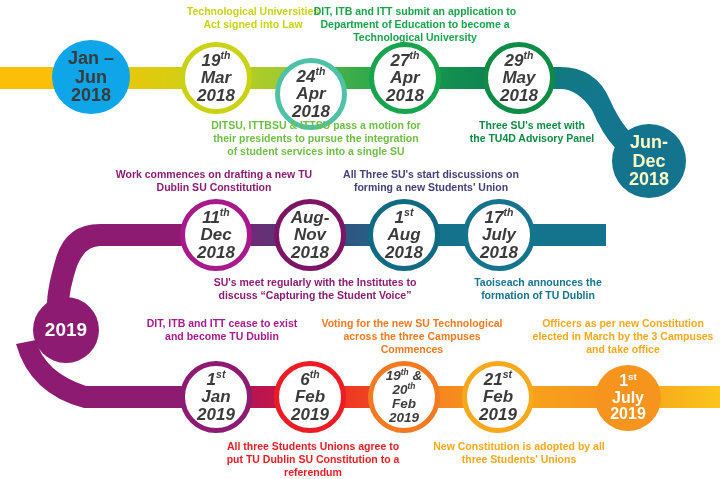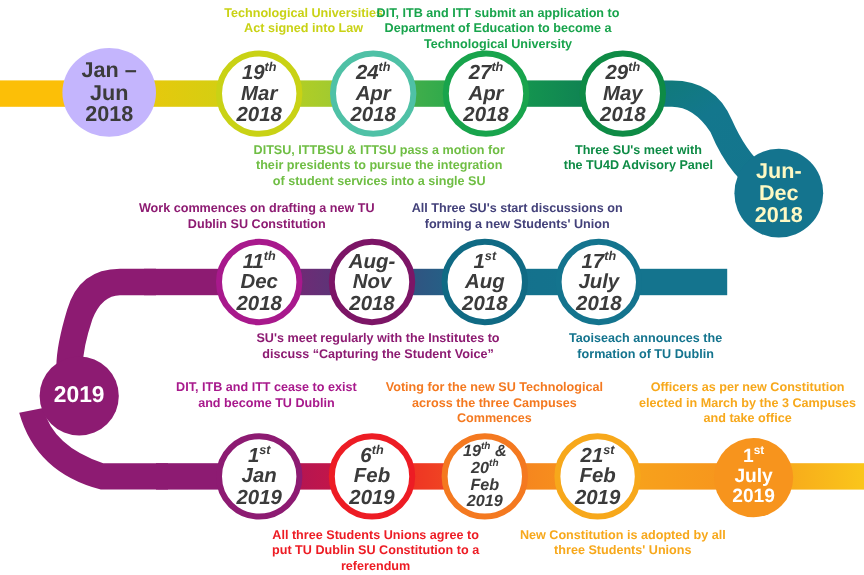--- a/index.html
+++ b/index.html
@@ -196,40 +196,40 @@
       <rect x="205" y="386" width="112" height="22" fill="url(#g-row3b)"></rect>
       <rect x="300" y="386" width="110" height="22" fill="url(#g-row3c)"></rect>
       <rect x="394" y="386" width="112" height="22" fill="url(#g-row3d)"></rect>
       <rect x="486" y="386" width="130" height="22" fill="url(#g-row3e)"></rect>
       <rect x="650" y="386" width="70" height="22" fill="url(#g-row3f)"></rect>
 
       <path d="M 36 340 Q 44 372 86 386 L 140 386 L 140 408 L 84 408 Q 30 394 16 344 Z" fill="#8D1B72"></path>
     </g>
   </svg>
 
-  <div class="bubble" style="left:52px; top:40px; width:78px; height:74px; background:#c4b5fd; color:#3b3b3b; font-size:18px;">
+  <div class="bubble" style="left:52px; top:40px; width:78px; height:74px; background:#0ea5e9; color:#3b3b3b; font-size:18px;">
     <span>
       <span class="ln">Jan –</span>
       <span class="ln">Jun</span>
       <span class="ln">2018</span>
     </span>
   </div>
 
   <div class="caption" style="left:128px; top:5px; width:250px; color:#C9D215;">Technological Universities
 Act signed into Law</div>
 
   <div class="node" style="left:180px; top:42px; width:72px; height:72px; border:5px solid #C9D215; font-size:17px;">
     <span class="lines">
       <span class="ln"><span>19</span><sup>th</sup></span>
       <span class="ln">Mar</span>
       <span class="ln">2018</span>
     </span>
   </div>
 
-  <div class="node" style="left:275px; top:42px; width:72px; height:72px; border:5px solid #4FC1A6; font-size:17px;">
+  <div class="node" style="left:275px; top:58px; width:72px; height:72px; border:5px solid #4FC1A6; font-size:17px;">
     <span class="lines">
       <span class="ln"><span>24</span><sup>th</sup></span>
       <span class="ln">Apr</span>
       <span class="ln">2018</span>
     </span>
   </div>
 
   <div class="caption" style="left:290px; top:5px; width:250px; color:#18A44C;">DIT, ITB and ITT submit an application to
 Department of Education to become a
 Technological University</div>

